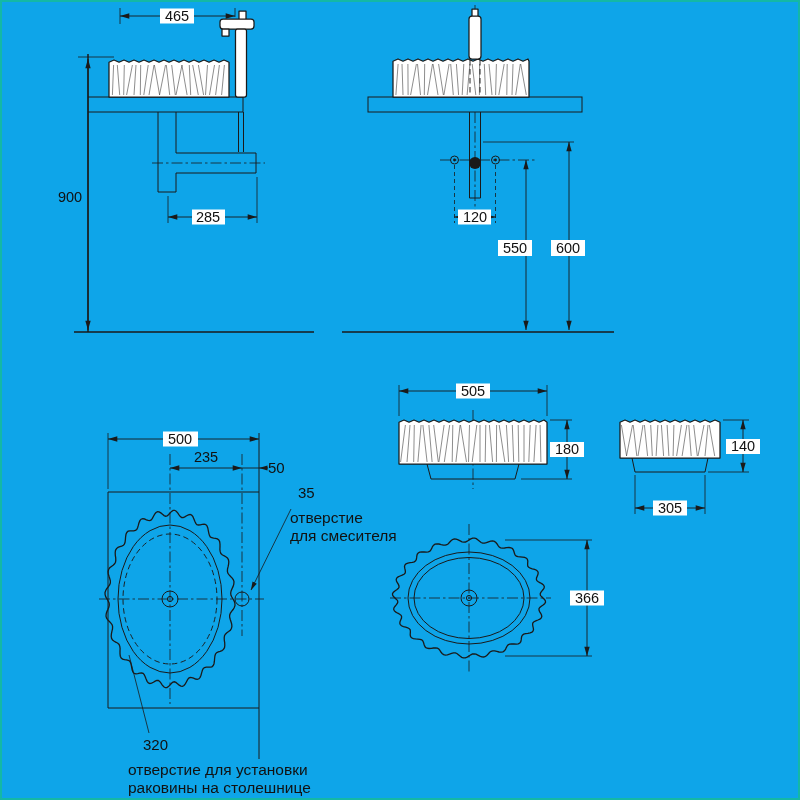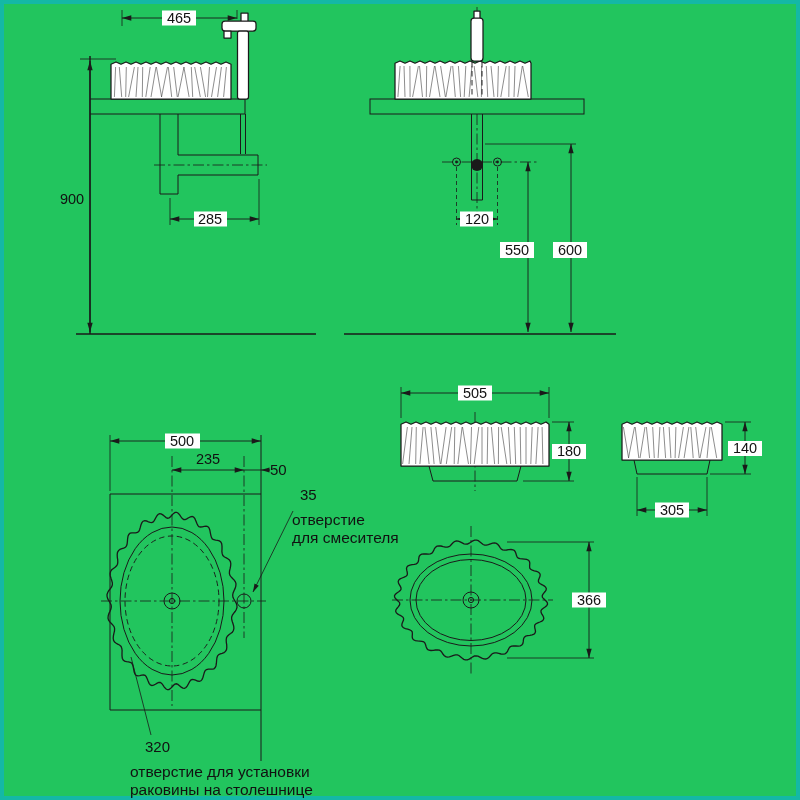--- a/index.html
+++ b/index.html
@@ -1,17 +1,17 @@
 <!DOCTYPE html>
 <html><head>
 <meta charset="utf-8">
 <style>
   html,body { margin:0; padding:0; background:#ffffff; }
-  .page { width:800px; height:800px; background:#22c55e; position:relative;
-          border:4px solid #14b8a6; box-sizing:border-box;
+  .page { width:800px; height:800px; background:#0ea5e9; position:relative;
+          border:2px solid #14b8a6; box-sizing:border-box;
           font-family:"Liberation Sans", sans-serif; }
   svg { display:block; }
   .ln   { stroke:#1a1a1a; stroke-width:1; fill:none; }
   .thick{ stroke-width:1.5; }
   .outline { stroke:#1a1a1a; stroke-width:1.3; fill:none; }
   .body { fill:#ffffff; stroke:#1a1a1a; stroke-width:1.25; stroke-linejoin:round; }
   .cl   { stroke:#1a1a1a; stroke-width:0.8; fill:none; stroke-dasharray:11 3 2.5 3; }
   .hid  { stroke:#1a1a1a; stroke-width:0.95; fill:none; stroke-dasharray:5.5 3.5; }
   .exd  { stroke:#1a1a1a; stroke-width:0.8; fill:none; stroke-dasharray:4 3; }
   .dim  { stroke:#1a1a1a; stroke-width:0.9; fill:none; }

